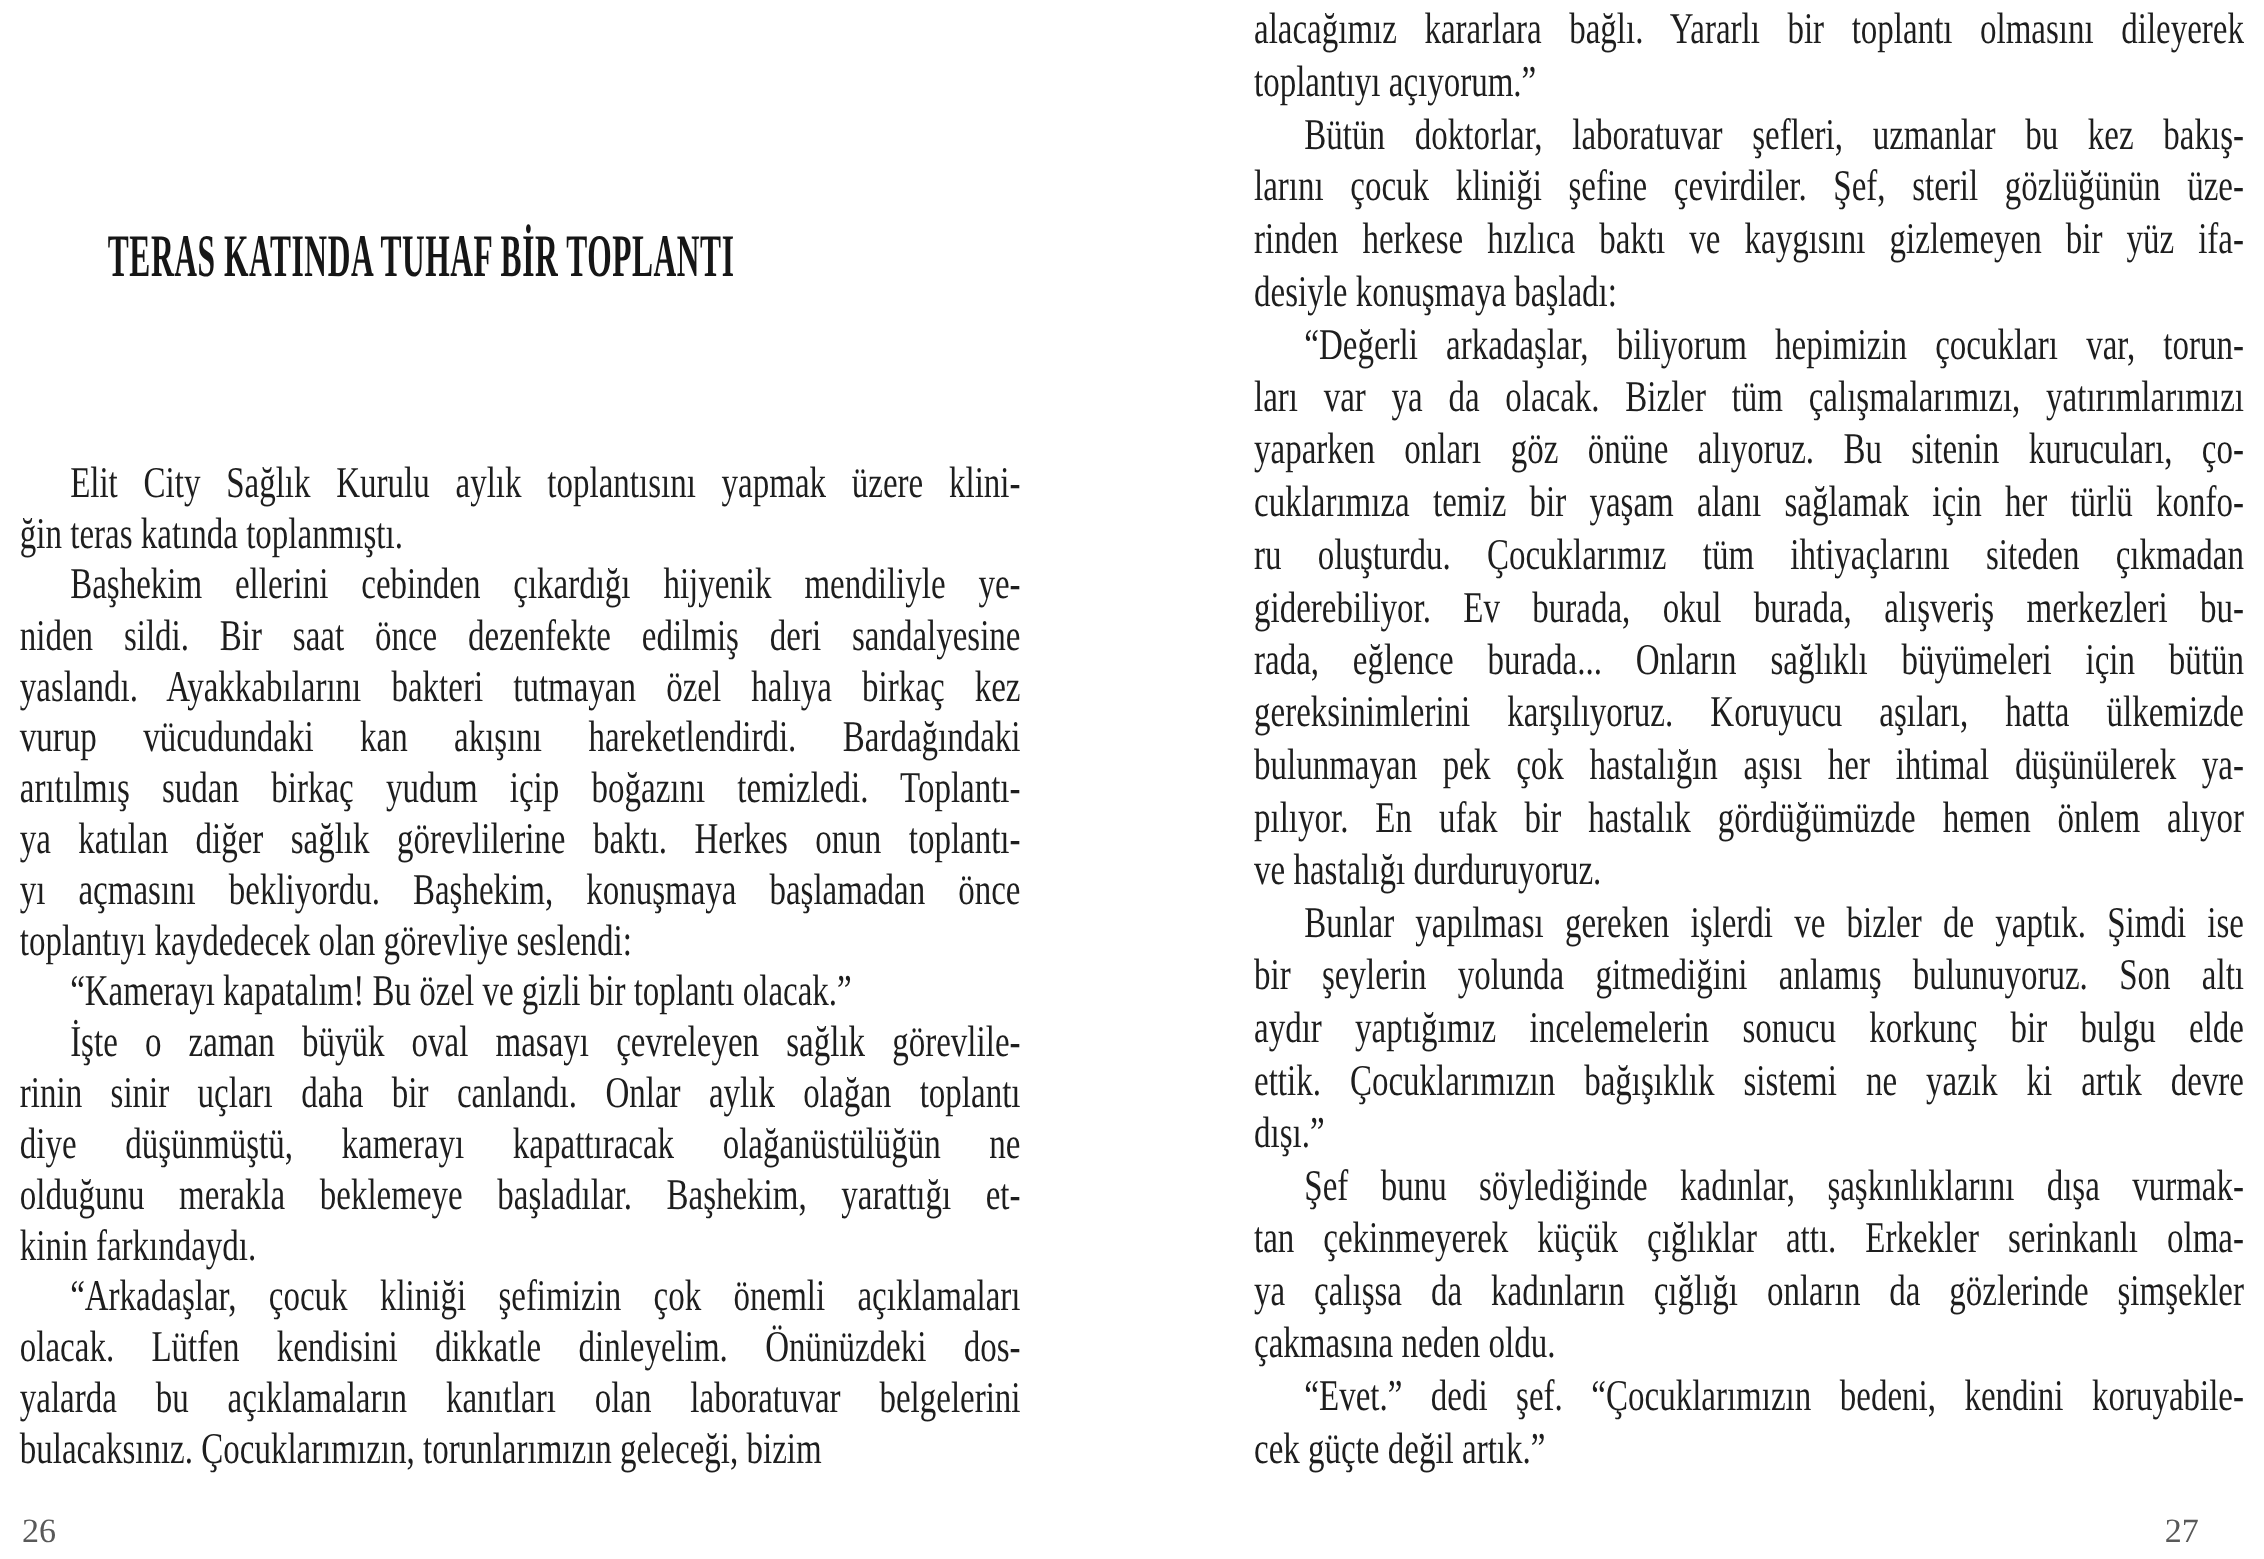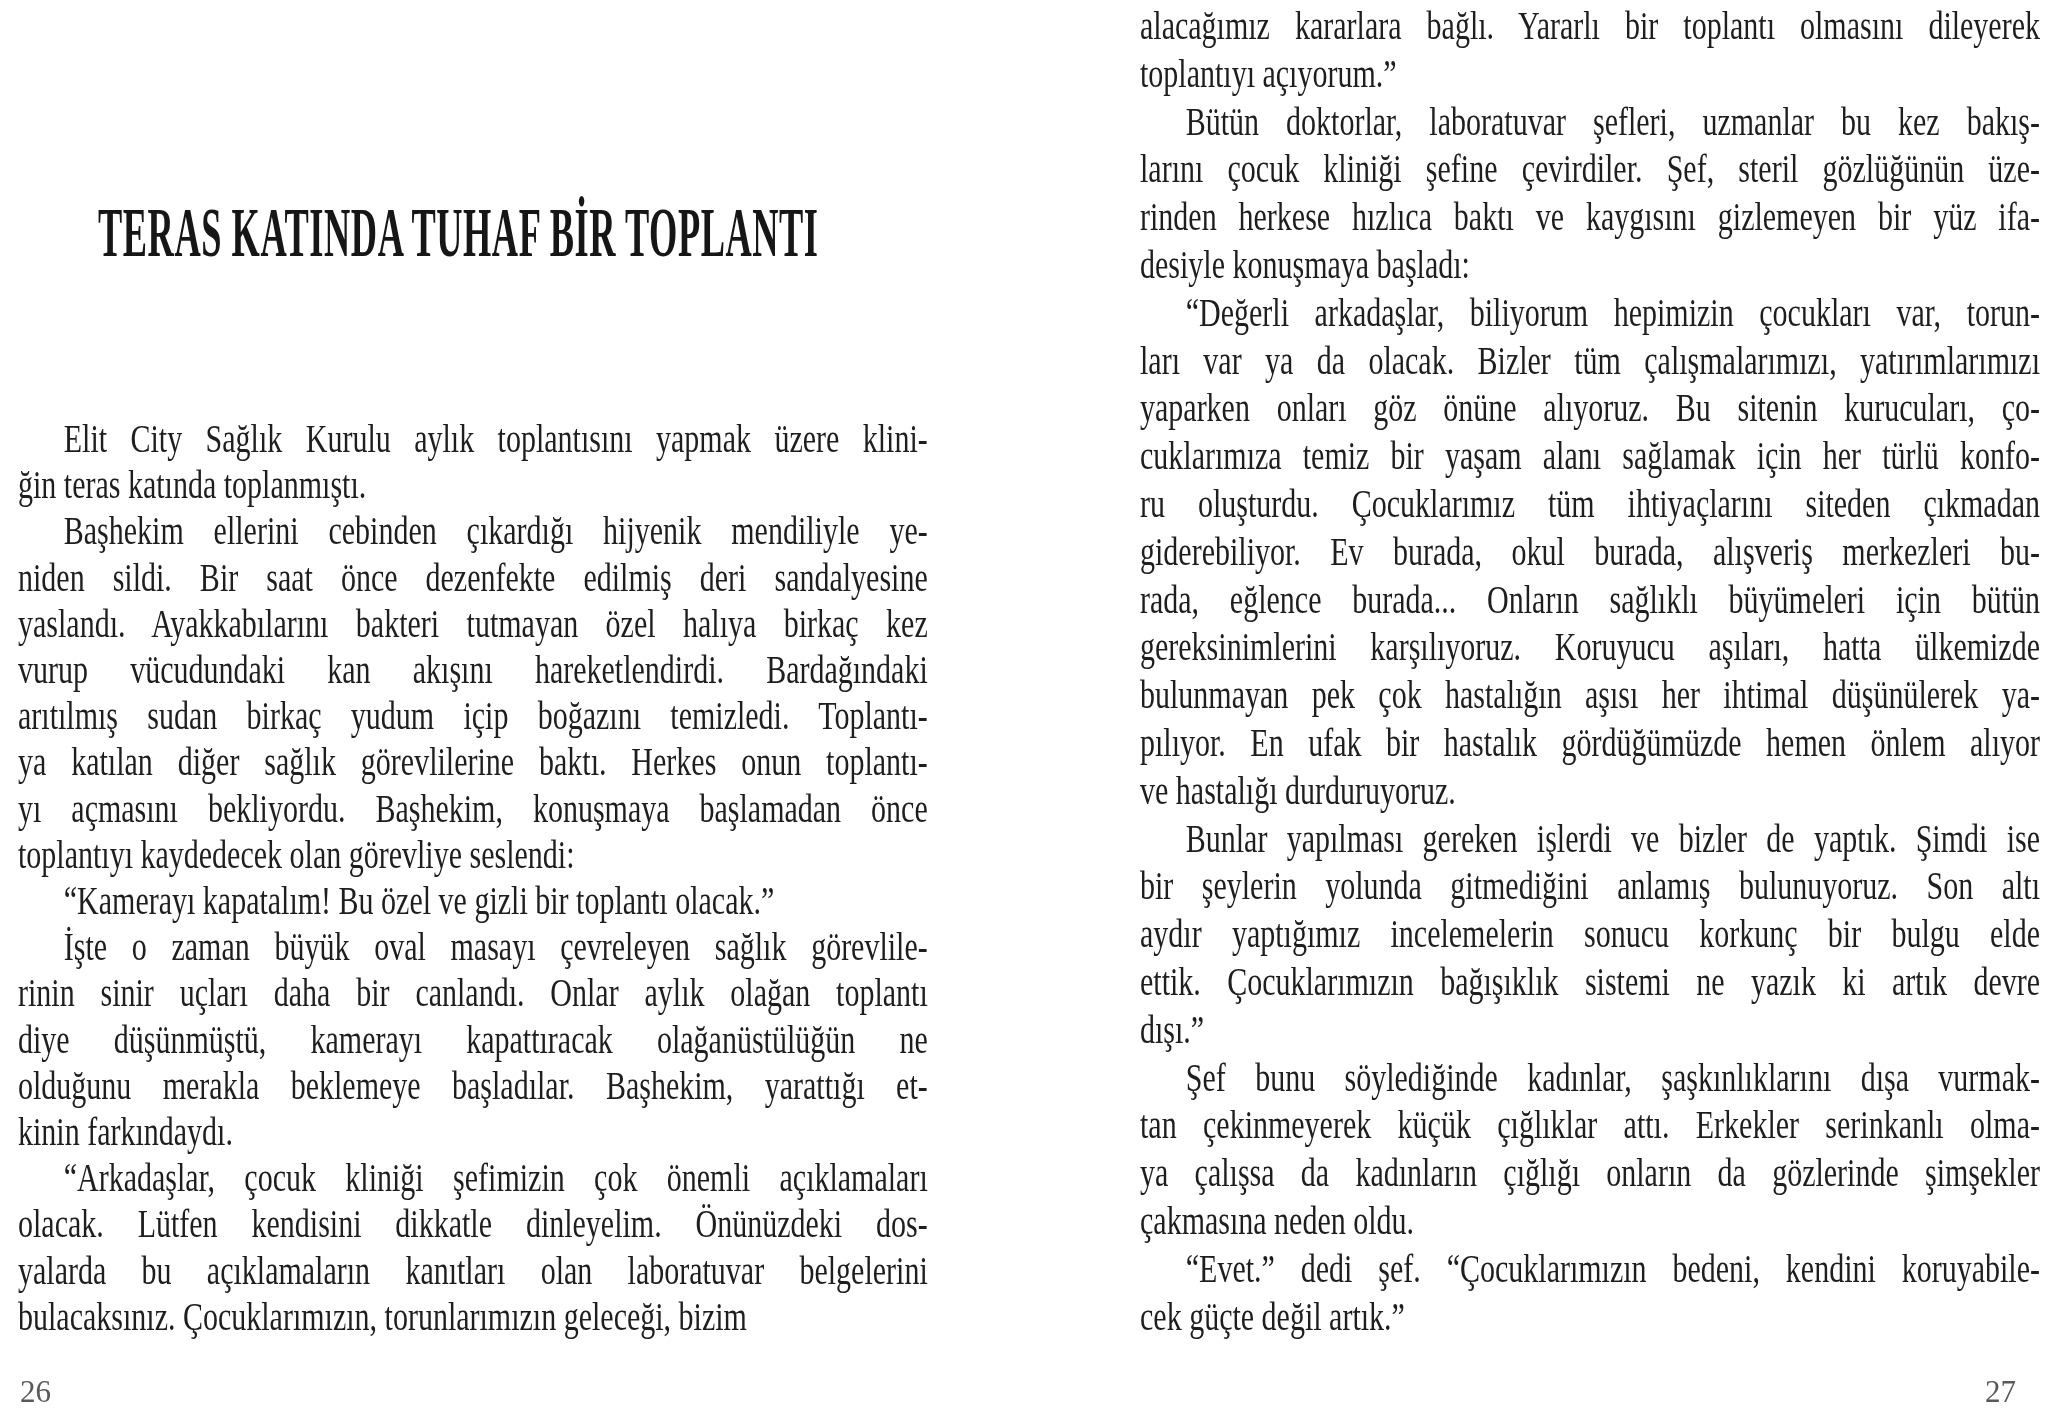--- a/index.html
+++ b/index.html
@@ -27,21 +27,21 @@
   }
   .page-left  { left: 18px;  width: 910px; }
   .page-right { left: 1140px; width: 900px; }
 
   
   .chapter-title {
     position: absolute;
     top: 198px;
     left: 80px;
     margin: 0;
-    font-size: 70px;
+    font-size: 55px;
     font-weight: bold;
     line-height: 70px;
     letter-spacing: 1px;
     white-space: nowrap;
     color: #161616;
   }
   .title-inner {
     display: inline-block;
     transform: scaleX(0.52);
     transform-origin: left center;
@@ -69,21 +69,21 @@
 
   .page-number {
     position: absolute;
     top: 1372px;
     font-size: 31px;
     line-height: 40px;
     color: #595959;
     text-align: right;
   }
   .page-number-left  { left: 2px; }
-  .page-number-right { right: 24px; text-align: right; }
+  .page-number-right { right: 41px; text-align: right; }
 </style>
 </head>
 <body>
 
 <div class="spread">
 
   <section class="page page-left">
     <h1 class="chapter-title"><span class="title-inner">TERAS KATINDA TUHAF BİR TOPLANTI</span></h1>
 
     <div class="body-text">

